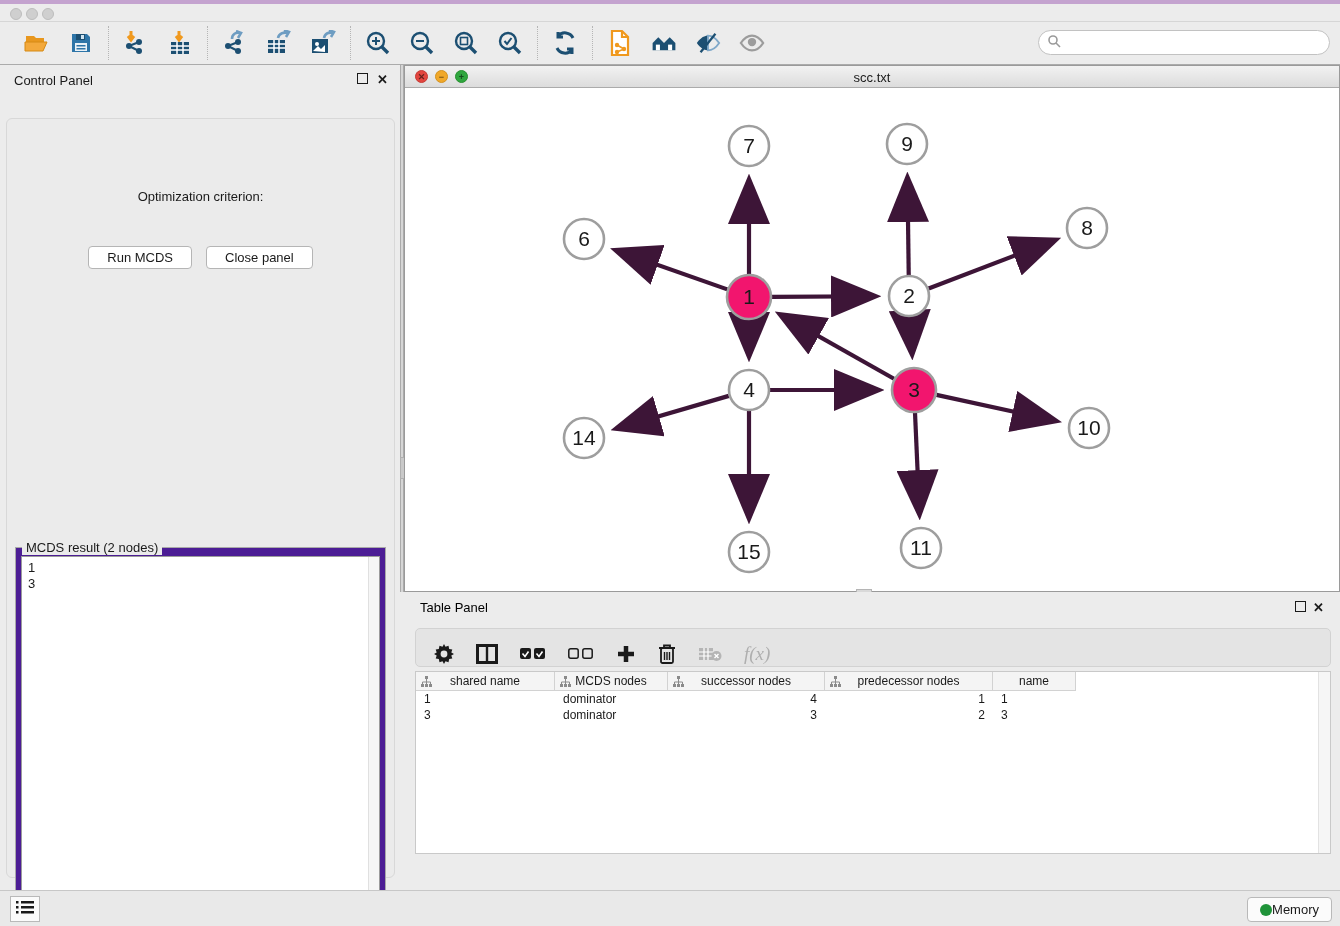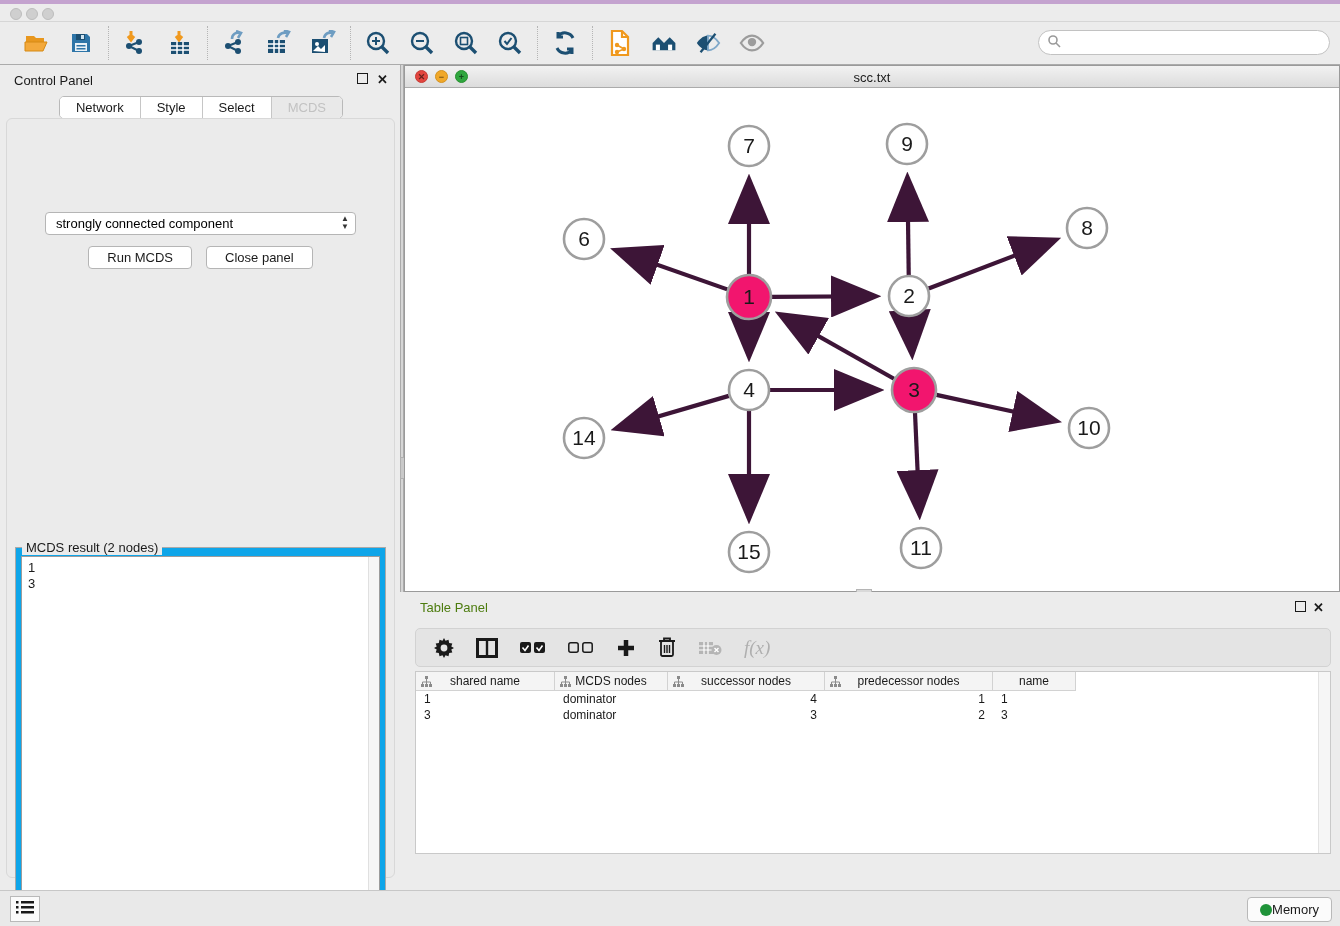--- a/index.html
+++ b/index.html
@@ -39,21 +39,21 @@
   .cp-body { position:absolute; left:6px; top:53px; width:389px; height:760px; background:#EBEBEB;
     border:1px solid #D8D8D8; border-radius:6px; }
   .opt-label { position:absolute; left:0; top:70px; width:100%; text-align:center; font-size:13px; color:#1A1A1A; }
   .dropdown { position:absolute; left:38px; top:93px; width:311px; height:23px; background:#FFF;
     border:1px solid #B5B5B5; border-radius:4px; font-size:13px; display:flex; align-items:center; padding-left:10px; }
   .dd-stepper { position:absolute; right:6px; top:2px; font-size:8px; color:#333; line-height:8px; text-align:center; }
   .cp-buttons { position:absolute; left:0; top:127px; width:100%; display:flex; justify-content:center; gap:14px; }
   .pushbtn { background:#FFF; border:1px solid #B5B5B5; border-radius:4px; font-size:13px; height:23px;
     padding:0 18px; font-family:"Liberation Sans", sans-serif; color:#1A1A1A; }
   .result-fieldset { position:absolute; left:8px; top:428px; width:371px; height:378px;
-    border:1px solid #A9A9A9; background:#0ea5e9; }
+    border:1px solid #A9A9A9; background:#4c1d95; }
   .result-legend { position:absolute; left:6px; top:-8px; background:#EBEBEB; padding:0 4px; font-size:13px; color:#1A1A1A; }
   .result-area { position:absolute; left:5px; top:8px; right:5px; bottom:5px; background:#FFF; border:1px solid #9C9C9C; }
   .result-text { position:absolute; left:6px; top:3px; font-size:13px; color:#1A1A1A; line-height:16px; white-space:pre; }
   .result-scroll { position:absolute; right:0; top:0; width:11px; height:100%; background:#F6F6F6; border-left:1px solid #E0E0E0; }
 
   .vsplit { position:absolute; left:400px; top:65px; width:4px; height:527px; background:#D6D6D6; border-left:1px solid #ABABAB; border-right:1px solid #ABABAB; }
   .vsplit-handle { position:absolute; left:-1px; top:392px; width:5px; height:22px; background:#C9C9C9; border:1px solid #B0B0B0; }
 
   
   .net-window { position:absolute; left:404px; top:65px; width:936px; height:527px;
@@ -64,23 +64,23 @@
     text-align:center; color:rgba(0,0,0,0.55); font-weight:bold; }
   .nt-red { left:10px; background:#E2463F; border:1px solid #C63A34; }
   .nt-yellow { left:30px; background:#F0A829; border:1px solid #D4921F; }
   .nt-green { left:50px; background:#2FA63E; border:1px solid #27902F; }
   .net-title { position:absolute; top:4px; left:0; right:0; text-align:center; font-size:13px; color:#1A1A1A; }
   .net-canvas { position:absolute; left:0; top:22px; width:934px; height:503px; background:#FFF; }
   .hsplit-handle { position:absolute; left:451px; bottom:-3px; width:16px; height:5px; background:#D9D9D9; border:1px solid #B5B5B5; }
 
   
   .table-panel { position:absolute; left:404px; top:592px; width:936px; height:298px; background:#ECECEC; }
-  .tp-title { position:absolute; left:16px; top:8px; font-size:13px; color:#4d7c0f; }
+  .tp-title { position:absolute; left:16px; top:8px; font-size:13px; color:#000000; }
   .tp-toolbar { position:absolute; left:11px; top:36px; width:916px; height:39px; background:#E4E4E4;
-    border:1px solid #D2D2D2; border-radius:5px; display:flex; align-items:center; gap:22px; padding-left:18px; }
+    border:1px solid #D2D2D2; border-radius:5px; display:flex; align-items:flex-end; gap:22px; padding-left:18px; }
   .tpicon { display:flex; align-items:center; justify-content:center; height:24px; }
   .fx { font-family:"Liberation Serif", serif; font-style:italic; font-size:19px; color:#AFAFAF; }
   .tp-table { position:absolute; left:11px; top:79px; width:916px; height:183px; background:#FFF; border:1px solid #C9C9C9; }
   .tp-headrow { position:absolute; left:0; top:0; height:19px; display:flex; }
   .th-cell { background:#F4F4F4; border-right:1px solid #D2D2D2; border-bottom:1px solid #D2D2D2;
     font-size:12px; color:#1A1A1A; display:flex; align-items:center; justify-content:center; position:relative; }
   .th-icon { position:absolute; left:5px; top:4px; }
   .tp-rows { position:absolute; left:0; top:19px; }
   .tp-row { display:flex; height:16px; }
   .td-cell { font-size:12px; color:#1A1A1A; padding:0 8px; line-height:16px; }
@@ -256,33 +256,22 @@
       <input type="text" placeholder="" style="">
     </div>
   </div>
 
   <div class="control-panel">
     <div class="cp-header">
       <span class="cp-title">Control Panel</span>
       <span class="panel-ctl" style="right:34px;"><span class="float-box"></span></span>
       <span class="panel-ctl" style="right:14px; font-weight:bold;">✕</span>
     </div>
-    <div class="cp-tabs">
-      <div class="tabgroup" id="cp-tabgroup">
-          <div class="tabbtn">Network</div>
-          <div class="tabbtn">Style</div>
-          <div class="tabbtn">Select</div>
-          <div class="tabbtn active">MCDS</div>
-        </div>
-    </div>
     <div class="cp-body">
-      <div class="dropdown">
-        <span>strongly connected component</span>
-        <span class="dd-stepper">▲<br>▼</span>
-      </div>
+      <div class="opt-label">Optimization criterion:</div>
       <div class="cp-buttons">
         <button class="pushbtn">Run MCDS</button>
         <button class="pushbtn">Close panel</button>
       </div>
       <div class="result-fieldset">
         <span class="result-legend">MCDS result (2 nodes)</span>
         <div class="result-area">
           <div class="result-text" id="result-text">1
 3</div>
           <div class="result-scroll"></div>

